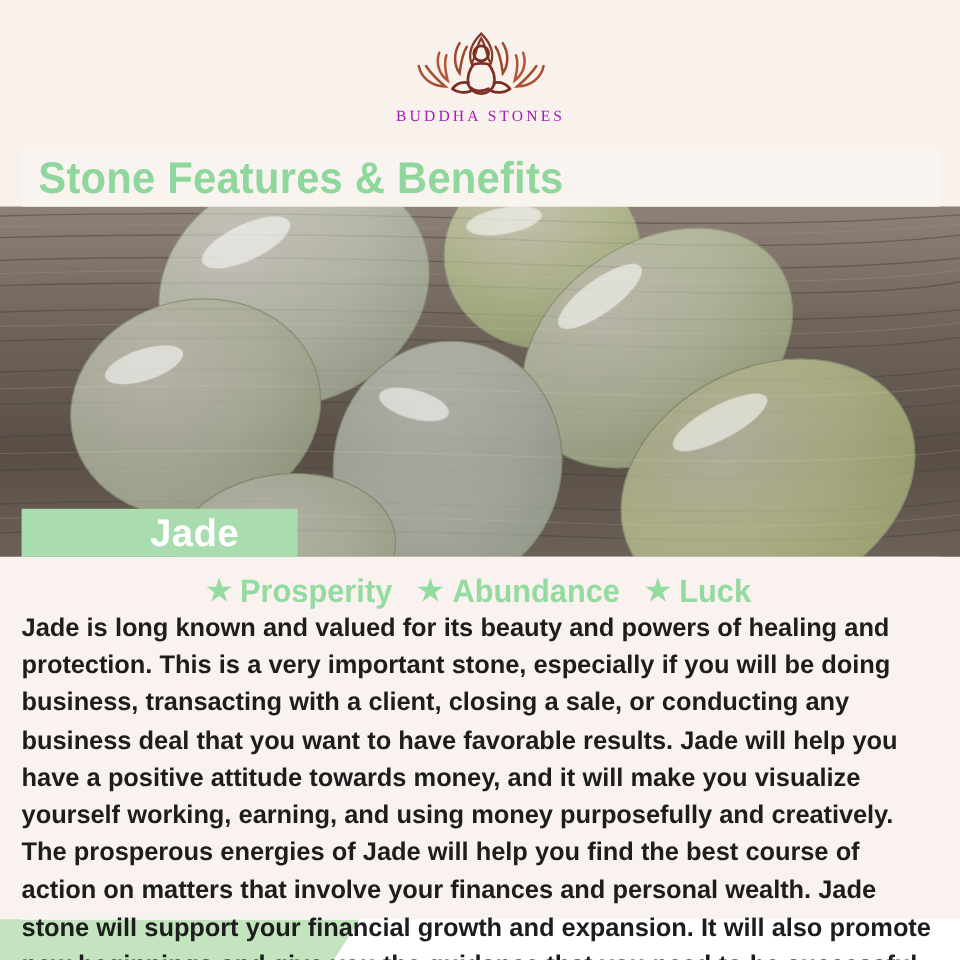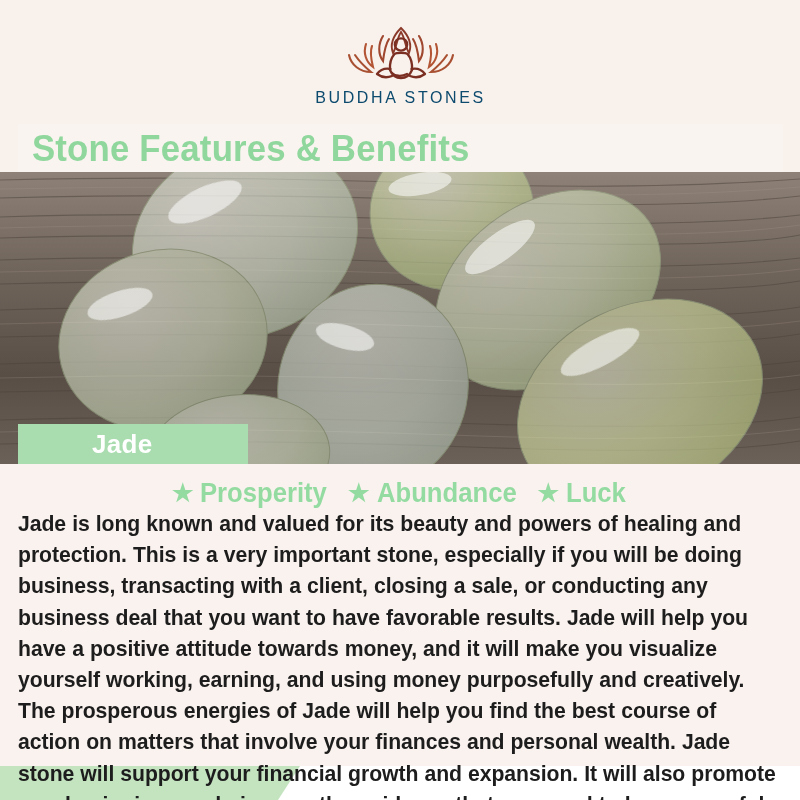--- a/index.html
+++ b/index.html
@@ -68,24 +68,24 @@
   .logo-wrap {
     position: absolute;
     top: 22px; left: 0; right: 0;
     display: flex;
     flex-direction: column;
     align-items: center;
   }
   .logo-mark { width: 132px; height: 62px; display: block; }
   .logo-word {
     margin-top: 5px;
-    font-family: Liberation Sans, sans-serif;
-    font-size: 16px;
+    font-family: Liberation Serif, serif;
+    font-size: 13px;
     letter-spacing: 2.6px;
-    color: #0c4a6e;
+    color: #a21caf;
     font-weight: 400;
   }
 
   
   .title-band {
     position: absolute;
     top: 124px; left: 18px;
     width: 765px; height: 48px;
     background: #faf4f0;
     z-index: 3;
@@ -119,24 +119,24 @@
   .jade-band {
     position: absolute;
     left: 18px; top: 424px;
     width: 230px; height: 40px;
     background: #a9dcae;
     z-index: 4;
     display: flex;
     align-items: center;
   }
   .jade-text {
-    margin-left: 74px;
+    margin-left: 107px;
     font-family: "Liberation Sans", sans-serif;
     font-weight: 700;
-    font-size: 26px;
+    font-size: 32px;
     color: #ffffff;
     letter-spacing: 0.3px;
   }
 
   
   .body-area {
     position: absolute;
     top: 464px; left: 0;
     width: 800px; height: 302px;
     background: #faf2ee;

